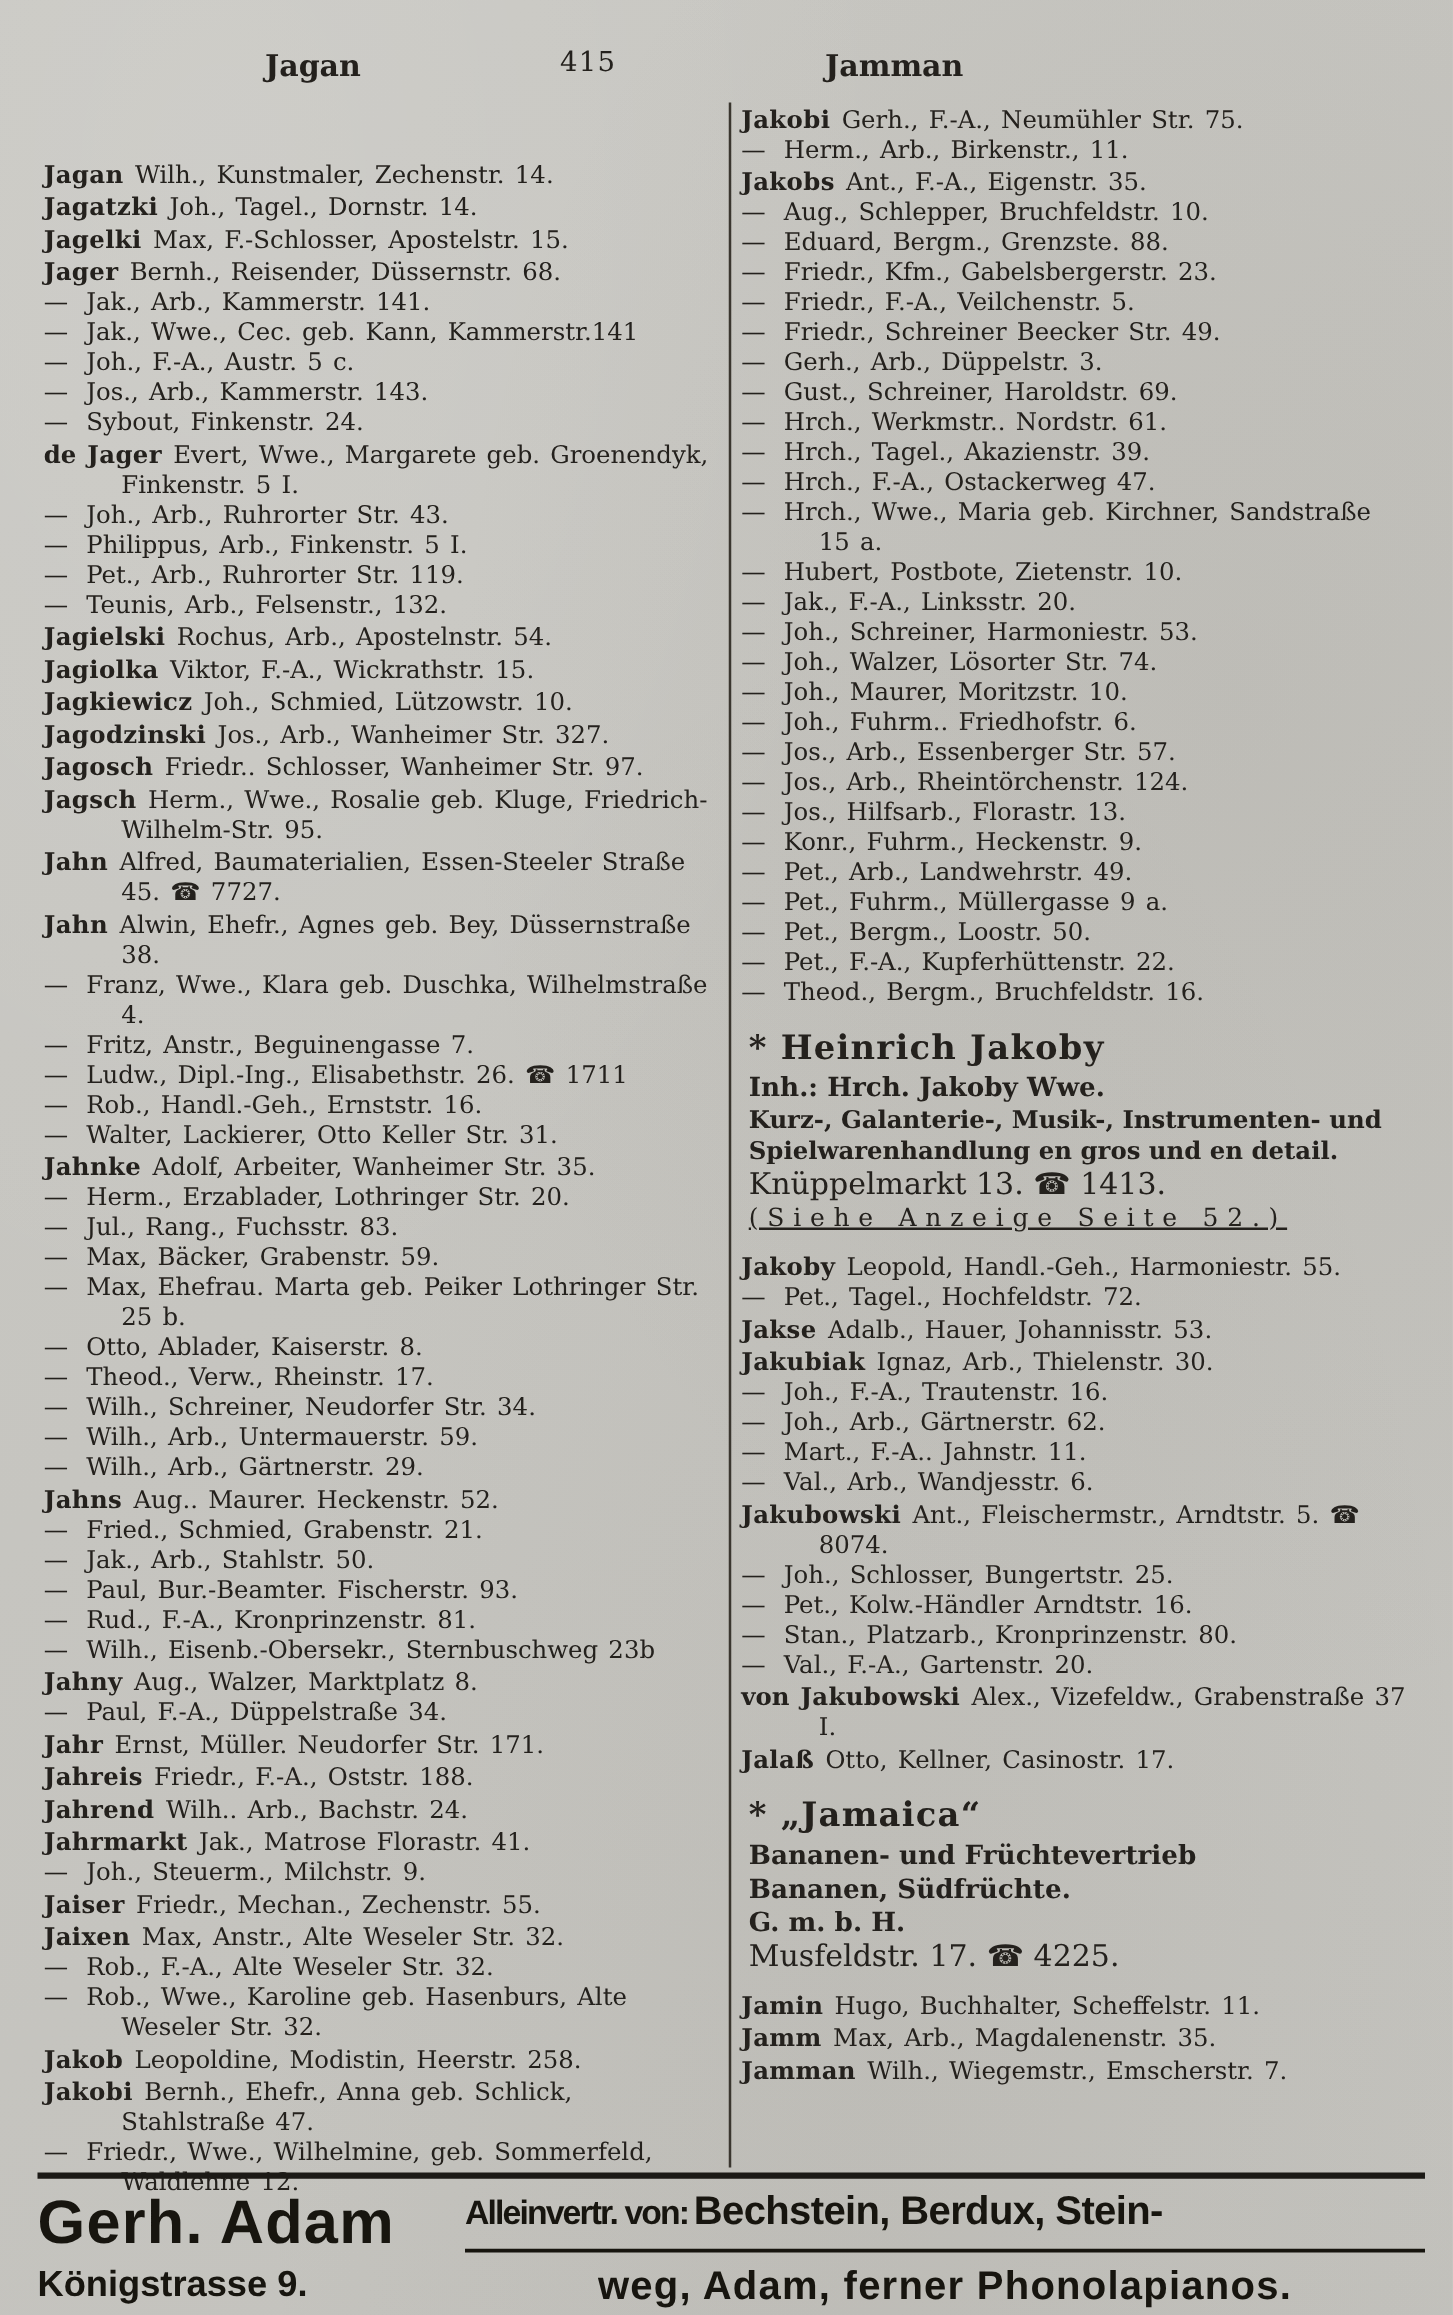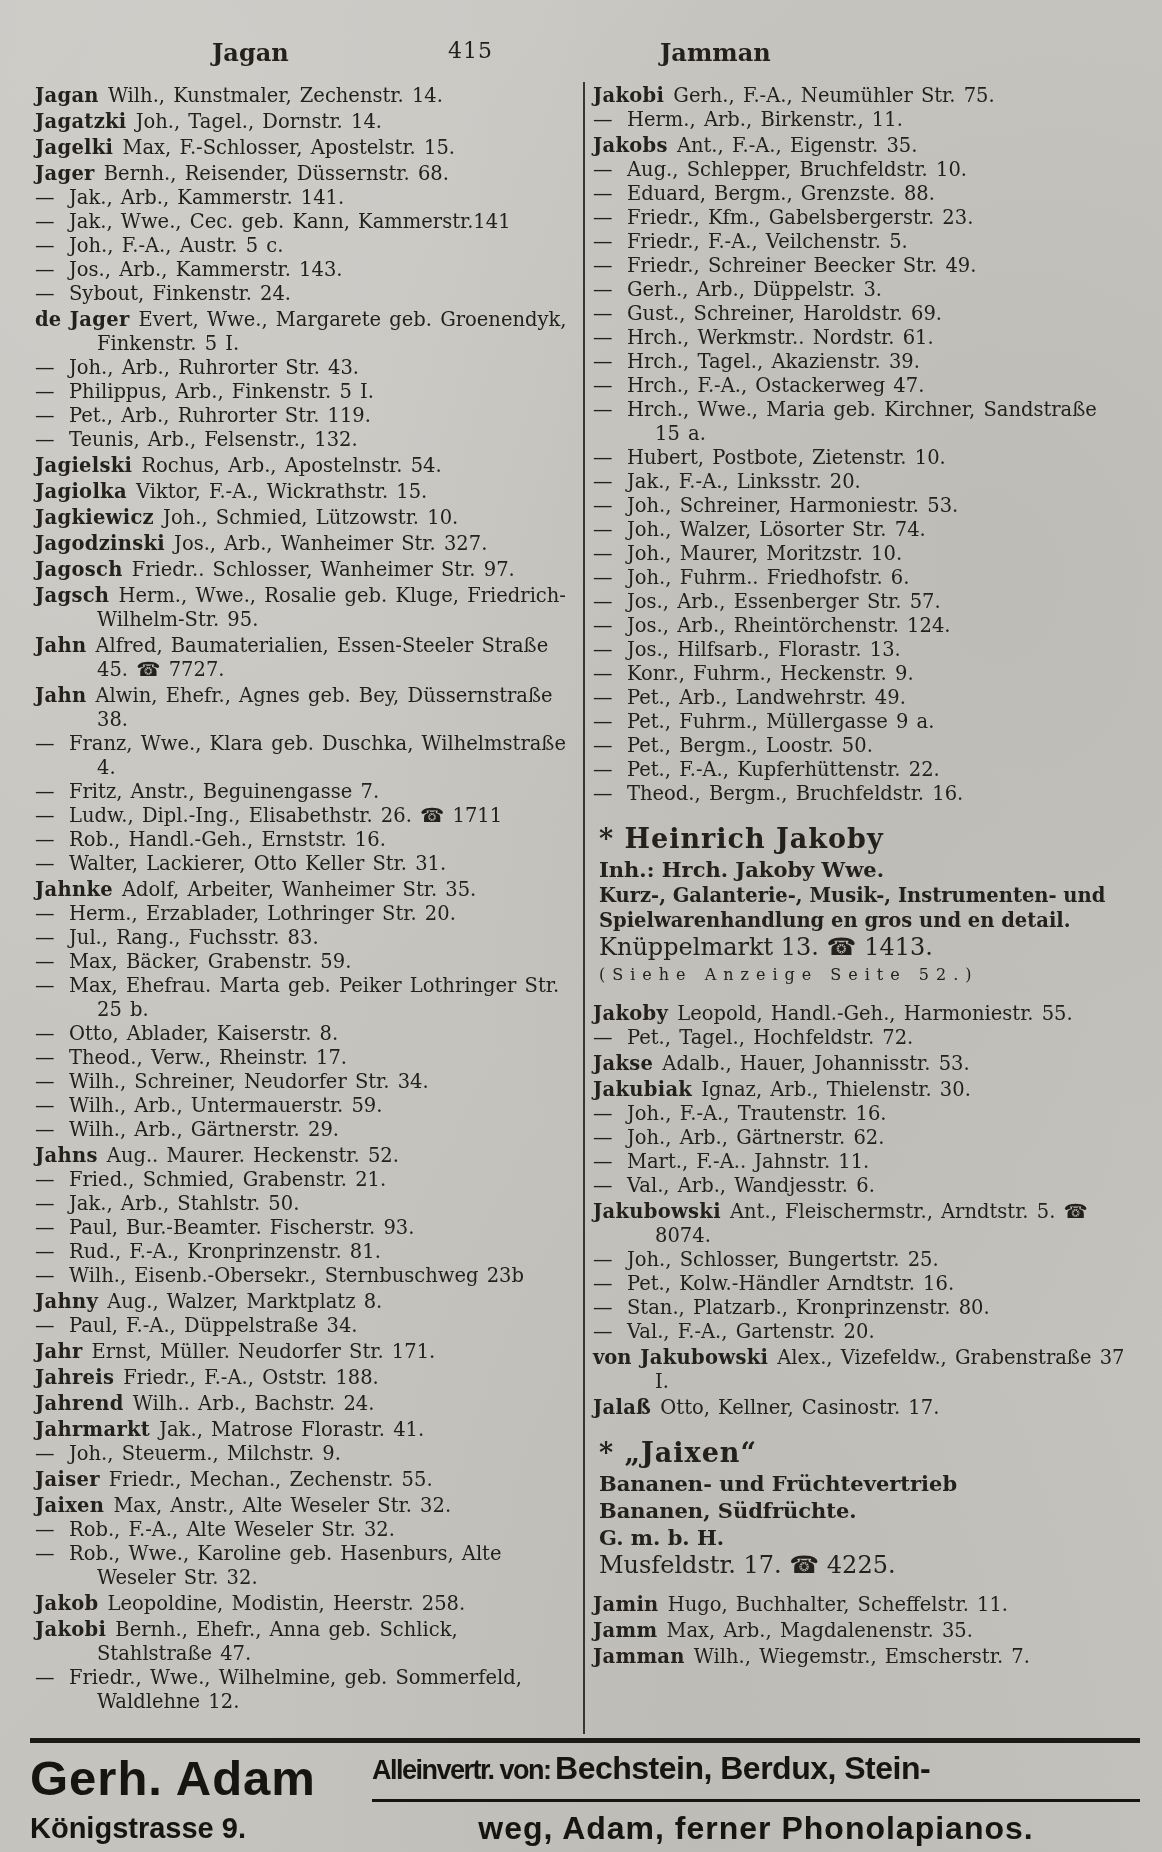--- a/index.html
+++ b/index.html
@@ -19,39 +19,39 @@
     color:#24211d;
   }
   
   .header{position:absolute;top:38px;left:0;right:0;height:36px;}
   .header .h-left{position:absolute;left:212px;font-weight:bold;font-size:24px;}
   .header .h-center{position:absolute;left:448px;font-size:22px;letter-spacing:1px;}
   .header .h-right{position:absolute;left:660px;font-weight:bold;font-size:24px;}
   
   .columns{position:absolute;top:82px;left:35px;width:1100px;height:1652px;display:flex;}
   .col{width:540px;}
-  .col-left{padding-right:8px;}
+  .col-left{padding-right:8px;margin-top:44px;}
   .col-right{padding-left:8px;border-left:2px solid #3a362f;width:536px;}
   .entry{
     margin:0;padding-left:62px;text-indent:-62px;
     font-size:19.5px;line-height:24px;
     word-spacing:2px;
   }
   .entry.lead{margin-top:2px;}
   .entry .surname{font-weight:bold;letter-spacing:.3px;}
   .entry .prefix{font-weight:bold;}
   .entry .dash{display:inline-block;width:34px;text-indent:0;}
   
   .ad{text-align:left;margin:16px 0 14px 0;padding:0 6px;}
   .ad .line{display:block;}
   .ad .title{font-weight:bold;font-size:27px;line-height:34px;letter-spacing:1px;}
   .ad .subtitle{font-weight:bold;font-size:21px;line-height:27px;}
   .ad .body{font-weight:bold;font-size:19.5px;line-height:25px;}
   .ad .address{font-weight:normal;font-size:24px;line-height:28px;}
-  .ad .spaced{font-size:16px;line-height:27px;letter-spacing:7px;}
+  .ad .spaced{font-size:20px;line-height:27px;letter-spacing:7px;text-decoration:underline;}
   
   .bottom-rule{position:absolute;left:30px;right:22px;top:1738px;height:5px;background:#1c1a16;}
   .bottom-ad{
     position:absolute;left:30px;right:22px;top:1748px;height:100px;
     font-family:"Liberation Sans","DejaVu Sans",sans-serif;
     display:flex;color:#17150f;
   }
   .ba-left{width:330px;text-align:left;padding-top:4px;}
   .ba-name{font-size:49px;font-weight:bold;letter-spacing:1px;line-height:52px;}
   .ba-street{font-size:29px;font-weight:bold;margin-top:8px;}
@@ -179,21 +179,21 @@
         <p class="entry"><span class="dash">—</span>Mart., F.-A.. Jahnstr. 11.</p>
         <p class="entry"><span class="dash">—</span>Val., Arb., Wandjesstr. 6.</p>
         <p class="entry lead"><span class="surname">Jakubowski </span>Ant., Fleischermstr., Arndtstr. 5. ☎ 8074.</p>
         <p class="entry"><span class="dash">—</span>Joh., Schlosser, Bungertstr. 25.</p>
         <p class="entry"><span class="dash">—</span>Pet., Kolw.-Händler Arndtstr. 16.</p>
         <p class="entry"><span class="dash">—</span>Stan., Platzarb., Kronprinzenstr. 80.</p>
         <p class="entry"><span class="dash">—</span>Val., F.-A., Gartenstr. 20.</p>
         <p class="entry lead"><span class="prefix">von </span><span class="surname">Jakubowski </span>Alex., Vizefeldw., Grabenstraße 37 I.</p>
         <p class="entry lead"><span class="surname">Jalaß </span>Otto, Kellner, Casinostr. 17.</p>
         <div class="ad">
-          <span class="line title">* „Jaixen“</span>
+          <span class="line title">* „Jamaica“</span>
           <span class="line subtitle">Bananen- und Früchtevertrieb</span>
           <span class="line subtitle">Bananen, Südfrüchte.</span>
           <span class="line subtitle">G. m. b. H.</span>
           <span class="line address">Musfeldstr. 17.  ☎  4225.</span>
         </div>
         <p class="entry lead"><span class="surname">Jamin </span>Hugo, Buchhalter, Scheffelstr. 11.</p>
         <p class="entry lead"><span class="surname">Jamm </span>Max, Arb., Magdalenenstr. 35.</p>
         <p class="entry lead"><span class="surname">Jamman </span>Wilh., Wiegemstr., Emscherstr. 7.</p>
       </div>
   </div>

